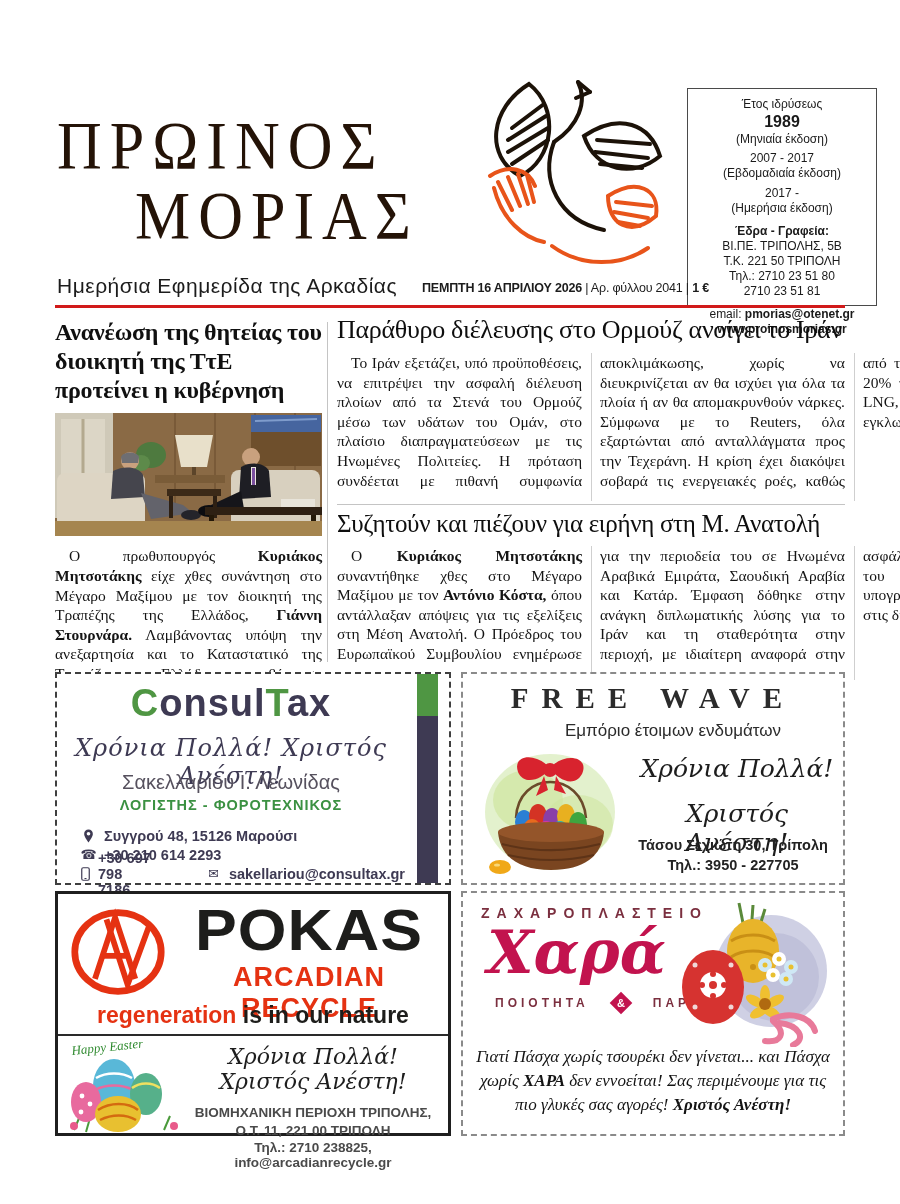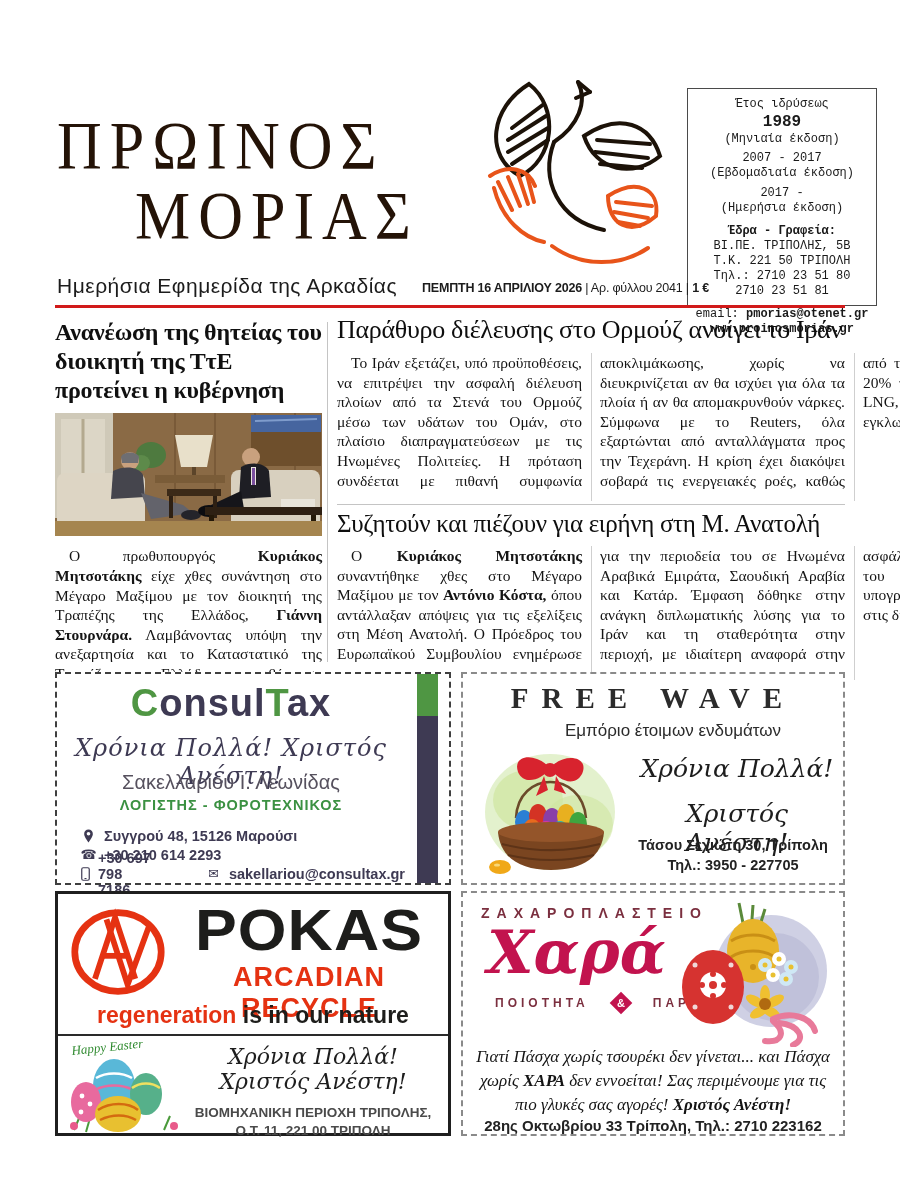--- a/index.html
+++ b/index.html
@@ -5,21 +5,21 @@
   * { margin:0; padding:0; box-sizing:border-box; }
   html,body { background:#fff; }
   body { font-family:"Liberation Sans", sans-serif; color:#111; }
   .page { position:relative; width:900px; height:1204px; background:#fff; overflow:hidden; margin:0 auto; }
 
   
   .logo-text { position:absolute; left:57px; top:112px; font-family:"Liberation Serif", serif; color:#241307; line-height:1; }
   .logo-line1 { font-size:62px; letter-spacing:8px; transform:scaleY(1.08); transform-origin:left top; }
   .logo-line2 { font-size:62px; letter-spacing:8px; margin-left:78px; margin-top:8px; transform:scaleY(1.08); transform-origin:left top; }
   .bird { position:absolute; left:432px; top:78px; }
-  .info-box { position:absolute; left:687px; top:88px; width:190px; height:218px; border:1px solid #4a4a4a; text-align:center; font-size:12px; line-height:1.26; color:#1a1a1a; padding:8px 4px;font-family:Liberation Mono, monospace; }
+  .info-box { position:absolute; left:687px; top:88px; width:190px; height:218px; border:1px solid #4a4a4a; text-align:center; font-size:12px; line-height:1.26; color:#1a1a1a; padding:8px 4px; }
   .info-box .big { font-size:16px; font-weight:bold; }
   .info-box .b { font-weight:bold; }
   .info-box .grp { margin-top:4px; }
   .info-box .grp2 { margin-top:8px; }
   .tagline { position:absolute; left:57px; top:274px; font-size:21px; letter-spacing:0.5px; color:#1c1c1c; }
   .dateline { position:absolute; left:388px; top:281px; font-size:12.5px; color:#1c1c1c; letter-spacing:-0.2px;margin-left:34px; }
   .dateline .b { font-weight:bold; }
   .red-rule { position:absolute; left:55px; top:305px; width:790px; height:3px; background:#d11a1a; }
   .art-left { position:absolute; left:55px; top:318px; width:267px; }
   .art-left h2 { font-family:"Liberation Serif", serif; font-size:24px; line-height:1.2; font-weight:bold; color:#101010; letter-spacing:-0.2px; }
@@ -331,20 +331,21 @@
       <circle cx="8" cy="84" r="4" fill="#e85a8a"></circle>
         <circle cx="108" cy="84" r="4" fill="#e85a8a"></circle>
     </svg>
 
     <div class="pk-right">
       <div class="pk-greet script">Χρόνια Πολλά! Χριστός Ανέστη!</div>
       <div class="pk-addr">
         <div>ΒΙΟΜΗΧΑΝΙΚΗ ΠΕΡΙΟΧΗ ΤΡΙΠΟΛΗΣ,</div>
         <div>Ο.Τ. 11, 221 00 ΤΡΙΠΟΛΗ</div>
       </div>
+      <div class="pk-contact">Τηλ.: 2710 238825, info@arcadianrecycle.gr</div>
     </div>
   </div>
 
   <div class="ad ad-chara">
     <div class="ch-top">ΖΑΧΑΡΟΠΛΑΣΤΕΙΟ</div>
     <div class="ch-brand">Χαρά</div>
     <div class="ch-tag">
       <span>ΠΟΙΟΤΗΤΑ</span>
       <span class="ch-amp">
           <span>&amp;</span>
@@ -400,16 +401,15 @@
       </g>
       <circle cx="112" cy="105" r="6" fill="#b06a10"></circle>
       <g stroke="#e87a9a" stroke-width="6" fill="none" stroke-linecap="round">
         <path d="M120,120 C138,112 158,118 162,132"></path>
         <path d="M120,122 C134,134 128,144 112,142"></path>
         <path d="M126,124 C146,126 154,140 140,146"></path>
       </g>
     </svg>
 
     <p class="ch-body"><span>Γιατί Πάσχα χωρίς τσουρέκι δεν γίνεται... και Πάσχα χωρίς </span><span class="b">ΧΑΡΑ</span><span> δεν εννοείται! Σας περιμένουμε για τις πιο γλυκές σας αγορές! </span><span class="b">Χριστός Ανέστη!</span></p>
-    <div class="ch-addr">28ης Οκτωβρίου 33 Τρίπολη, Τηλ.: 2710 223162</div>
   </div>
 
 </div>
 
 </body></html>

